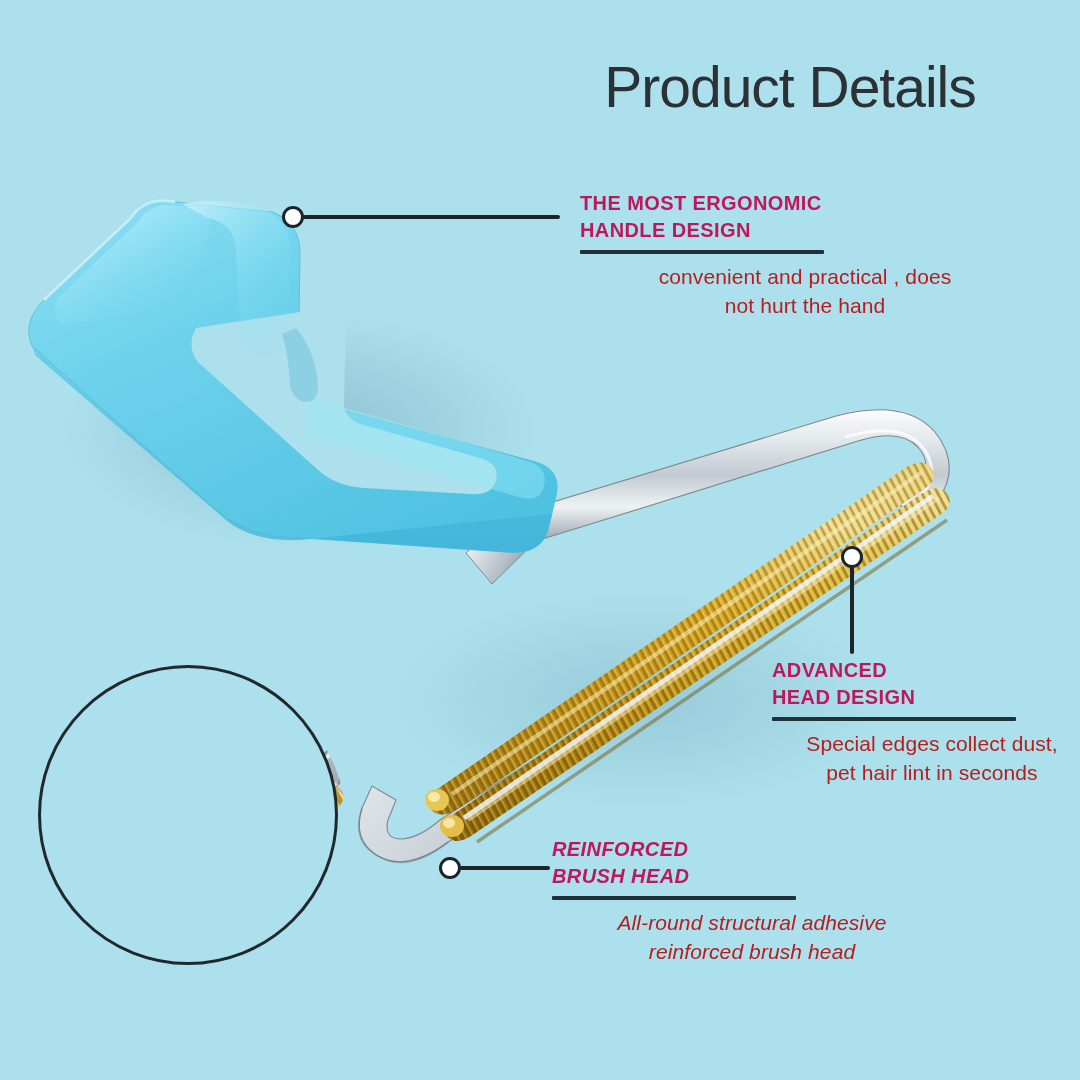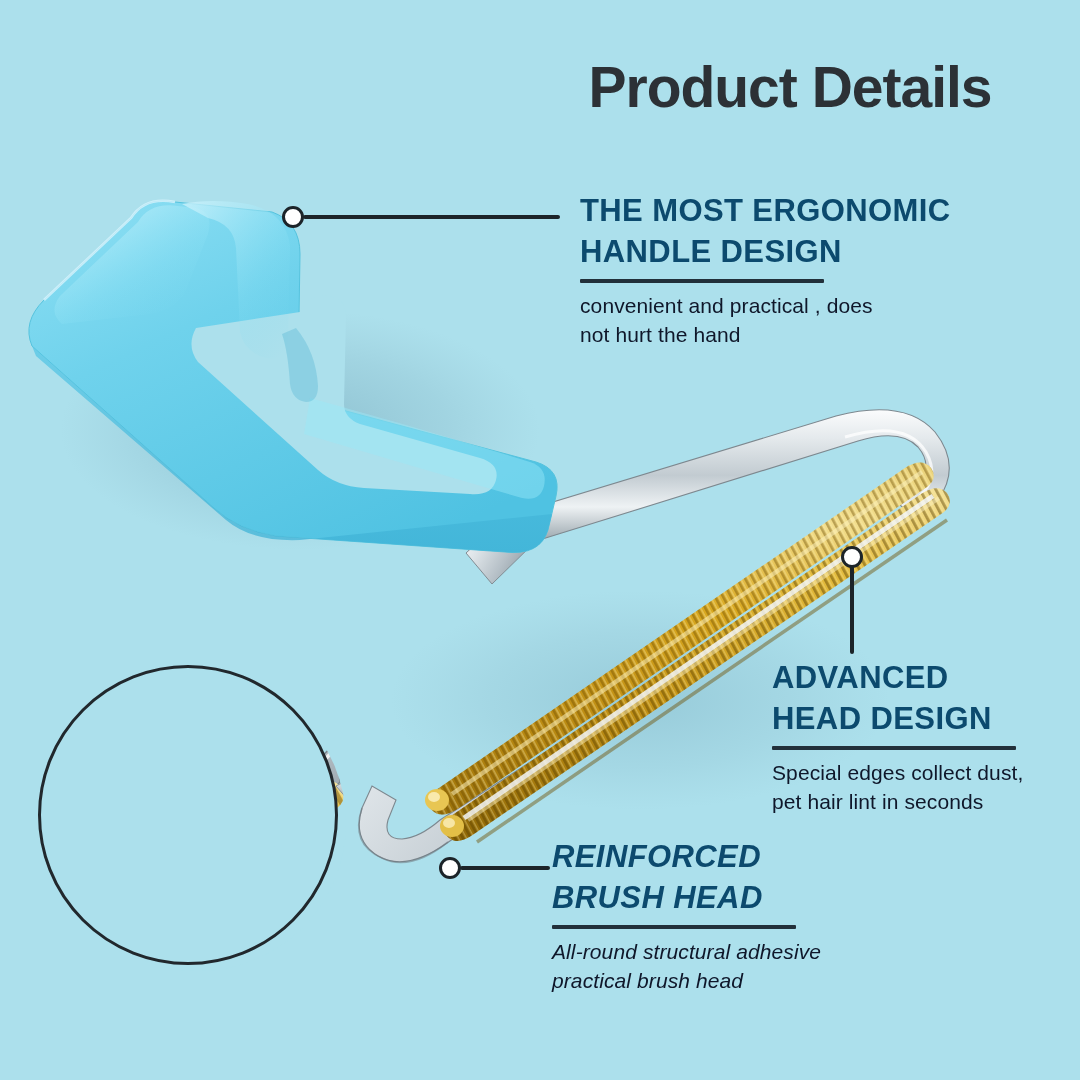--- a/index.html
+++ b/index.html
@@ -22,49 +22,50 @@
   }
 
   
   .page-title {
     position: absolute;
     left: 560px;
     top: 58px;
     width: 460px;
     text-align: center;
     font-size: 57px;
-    font-weight: bold;
+    font-weight: normal;
     letter-spacing: -1px;
     color: #2c3136;
     line-height: 1.05;
   }
 
   
   .callout { position: absolute; }
   .callout .c-head {
-    font-size: 31px;
+    font-size: 20px;
     font-weight: bold;
     letter-spacing: 0.4px;
-    color: #0c4a6e;
+    color: #be185d;
     line-height: 1.33;
     white-space: pre-line;
   }
   .callout .c-rule {
     height: 4px;
     background: #22303a;
     border-radius: 1px;
     margin-top: 7px;
     margin-bottom: 9px;
   }
   .callout .c-body {
     font-size: 21px;
-    color: #0f172a;
+    color: #b91c1c;
     line-height: 1.38;
     white-space: pre-line;
     letter-spacing: 0.1px;
+    text-align: center;
   }
 
   #callout-handle   { left: 580px; top: 190px; width: 450px; }
   #callout-handle .c-rule { width: 244px; }
 
   #callout-head     { left: 772px; top: 657px; width: 320px; }
   #callout-head .c-rule { width: 244px; }
 
   #callout-brush    { left: 552px; top: 836px; width: 400px; font-style: italic; }
   #callout-brush .c-rule { width: 244px; }
@@ -331,16 +332,16 @@
     <div class="c-rule"></div>
     <div class="c-body">Special edges collect dust,
 pet hair lint in seconds</div>
   </div>
 
   <div class="callout" id="callout-brush">
     <div class="c-head">REINFORCED
 BRUSH HEAD</div>
     <div class="c-rule"></div>
     <div class="c-body">All-round structural adhesive
-practical brush head</div>
+reinforced brush head</div>
   </div>
 
 </div>
 
 </body></html>

